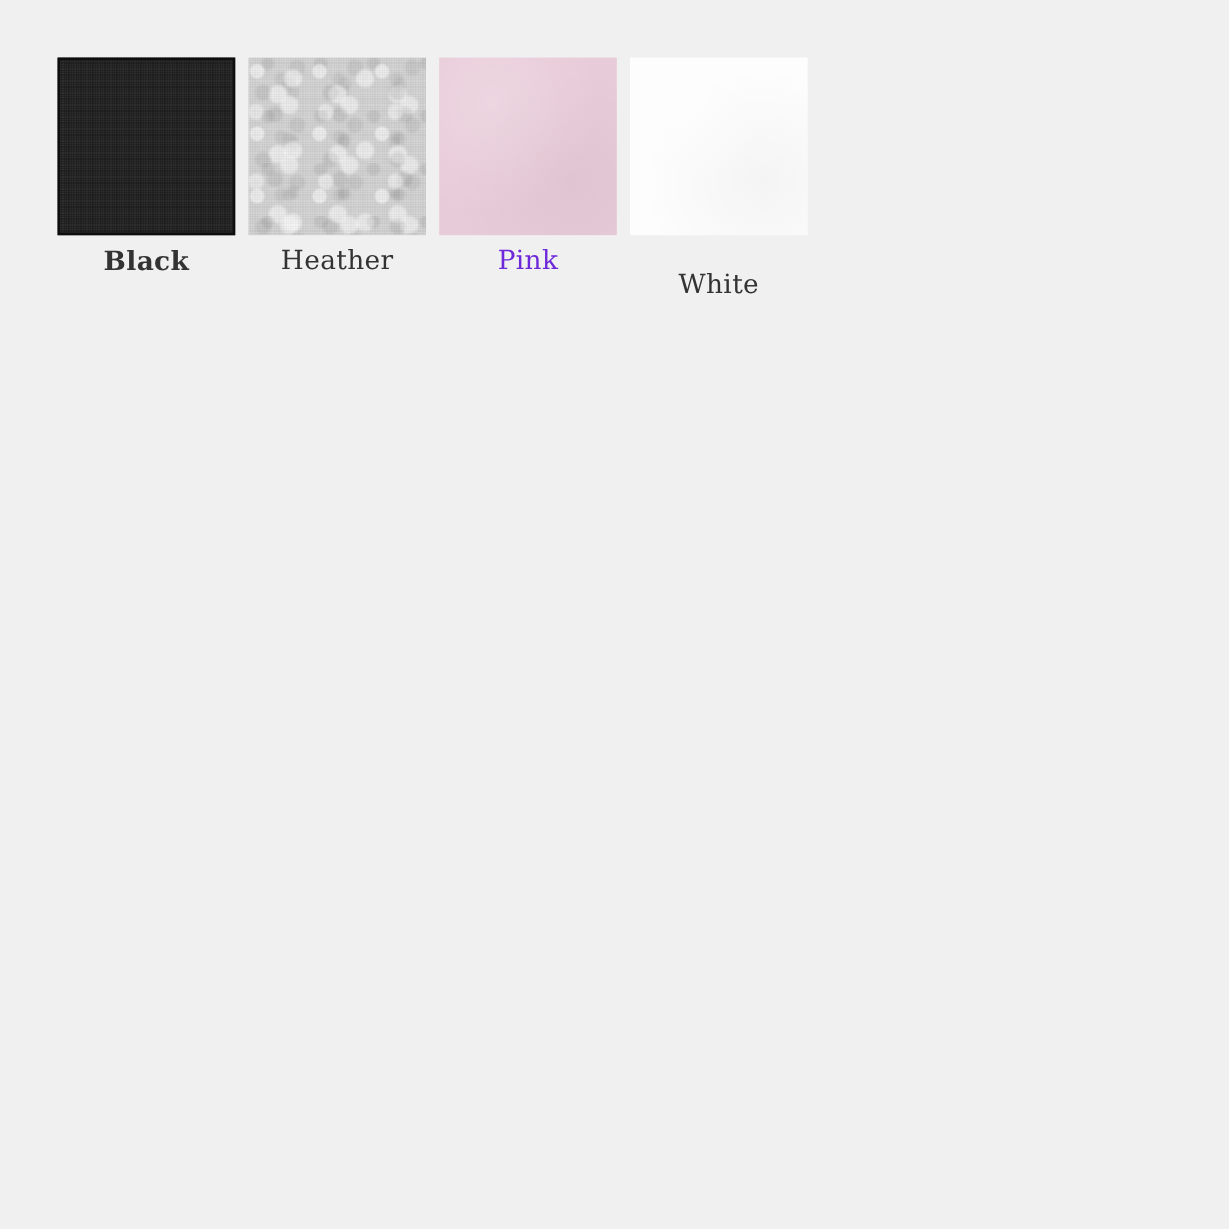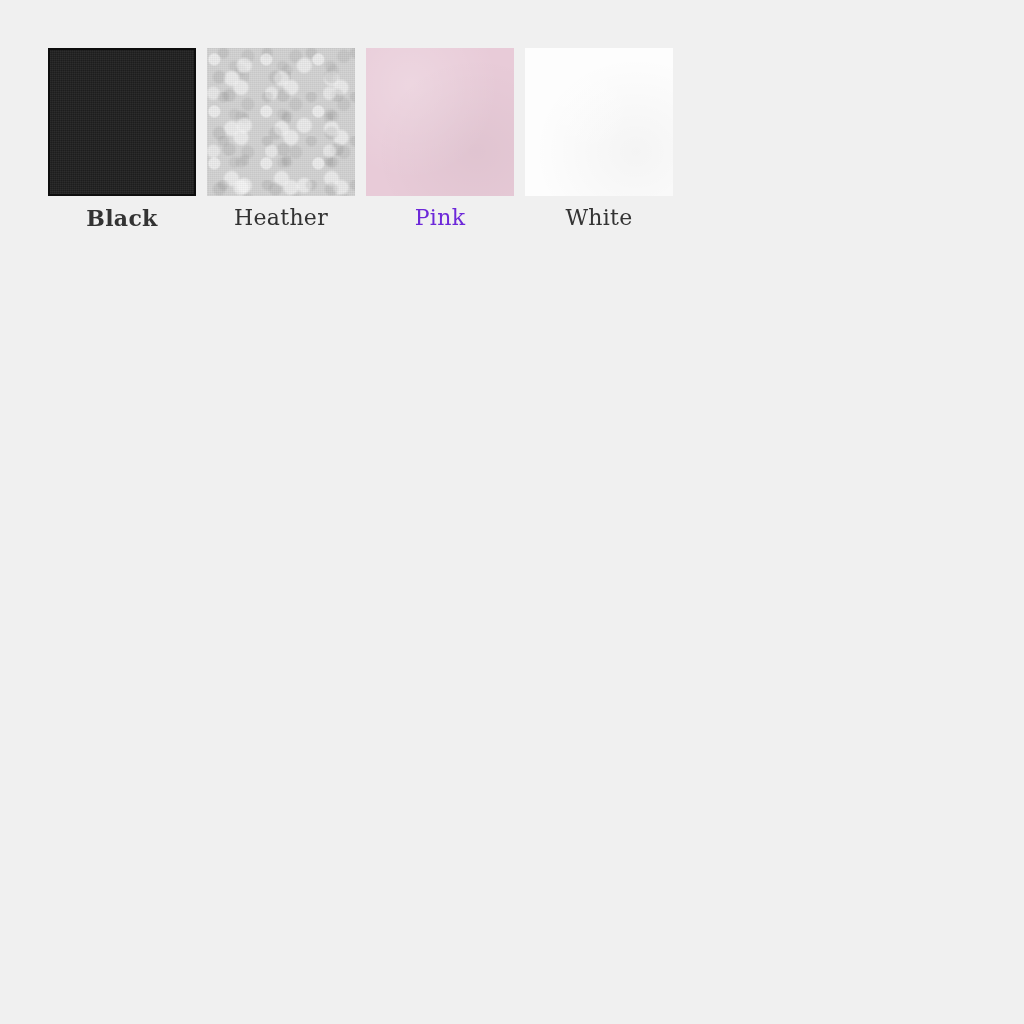--- a/index.html
+++ b/index.html
@@ -25,21 +25,21 @@
     align-items: flex-start;
   }
 
   .swatch-cell {
     display: flex;
     flex-direction: column;
     align-items: center;
     width: 148px;
     margin-right: 11px;
   }
-  .swatch-cell:last-child { margin-right: 0; }
+  .swatch-cell:last-child { margin-right: 0; gap: 20px; }
 
   .swatch-chip {
     position: relative;
     width: 148px;
     height: 148px;
     overflow: hidden;
     box-sizing: border-box;
   }
 
   

